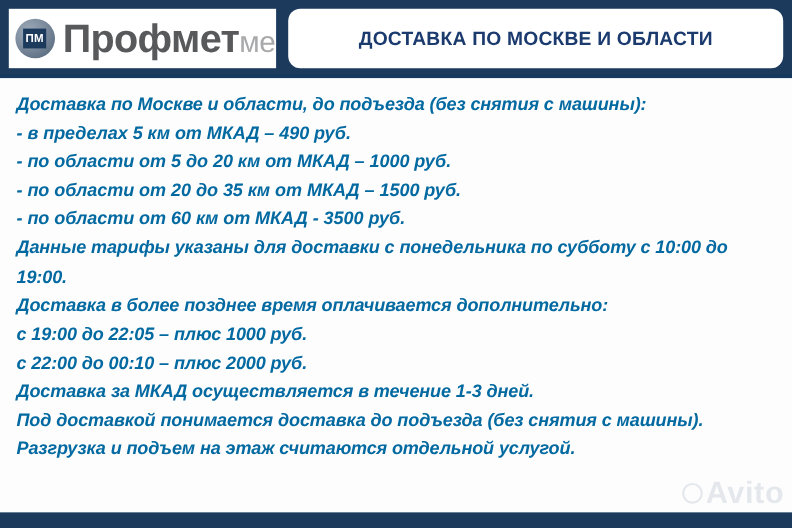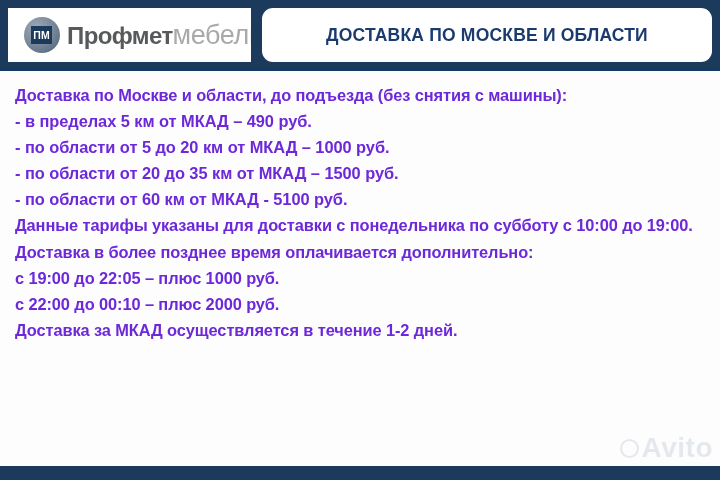--- a/index.html
+++ b/index.html
@@ -35,21 +35,21 @@
   .header-panel {
     background: #ffffff;
     box-sizing: border-box;
     display: flex;
     align-items: center;
     overflow: hidden;
   }
   .logo-panel {
     width: 243px;
     flex: 0 0 243px;
-    padding-left: 16px;
+    padding-left: 6px;
   }
   .title-panel {
     flex: 1 1 auto;
     margin-left: 11px;
     justify-content: center;
     border-radius: 11px;
   }
 
   
   .logo-mark {
@@ -83,21 +83,21 @@
     align-items: center;
     justify-content: center;
     line-height: 1;
   }
   .logo-word {
     display: flex;
     align-items: baseline;
     white-space: nowrap;
   }
   .logo-word .strong {
-    font-size: 24px;
+    font-size: 36px;
     font-weight: bold;
     color: #58595b;
     letter-spacing: -0.6px;
   }
   .logo-word .light {
     font-size: 27px;
     font-weight: normal;
     color: #a8a9ab;
     letter-spacing: -0.4px;
   }
@@ -118,27 +118,28 @@
     left: 0;
     top: 71px;
     width: 720px;
     height: 395px;
     background: #fdfdfd;
     box-sizing: border-box;
     padding: 11px 11px 0 15px;
     overflow: hidden;
   }
   .line {
-    color: #6d28d9;
+    color: #0369a1;
     font-size: 16.4px;
     font-weight: bold;
     line-height: 26.1px;
     letter-spacing: -0.1px;
     white-space: pre-wrap;
     margin: 0;
+    font-style: italic;
   }
   .line.indent-sub {
     letter-spacing: -0.05px;
   }
 
   
   .bottom-band {
     position: absolute;
     left: 0;
     bottom: 0;
@@ -194,26 +195,27 @@
       <div class="header-title">ДОСТАВКА ПО МОСКВЕ И ОБЛАСТИ</div>
     </div>
 
   </div>
 
   <div class="body-panel">
     <p class="line">Доставка по Москве и области, до подъезда (без снятия с машины):</p>
     <p class="line indent-sub">- в пределах 5 км от МКАД – 490 руб.</p>
     <p class="line indent-sub">- по области от 5 до 20 км от МКАД – 1000 руб.</p>
     <p class="line indent-sub">- по области от 20 до 35 км от МКАД – 1500 руб.</p>
-    <p class="line indent-sub">- по области от 60 км от МКАД - 5100 руб.</p>
+    <p class="line indent-sub">- по области от 60 км от МКАД - 3500 руб.</p>
     <p class="line">Данные тарифы указаны для доставки с понедельника по субботу с 10:00 до 19:00.</p>
     <p class="line">Доставка в более позднее время оплачивается дополнительно:</p>
     <p class="line">с 19:00 до 22:05 – плюс 1000 руб.</p>
     <p class="line">с 22:00 до 00:10 – плюс 2000 руб.</p>
-    <p class="line">Доставка за МКАД осуществляется в течение 1-2 дней.</p>
+    <p class="line">Доставка за МКАД осуществляется в течение 1-3 дней.</p>
+    <p class="line">Под доставкой понимается доставка до подъезда (без снятия с машины). Разгрузка и подъем на этаж считаются отдельной услугой.</p>
   </div>
 
   <div class="watermark">
     <span class="wm-ring"></span>
     <span class="wm-text">Avito</span>
   </div>
 
   <div class="bottom-band"></div>
 
 </div>

